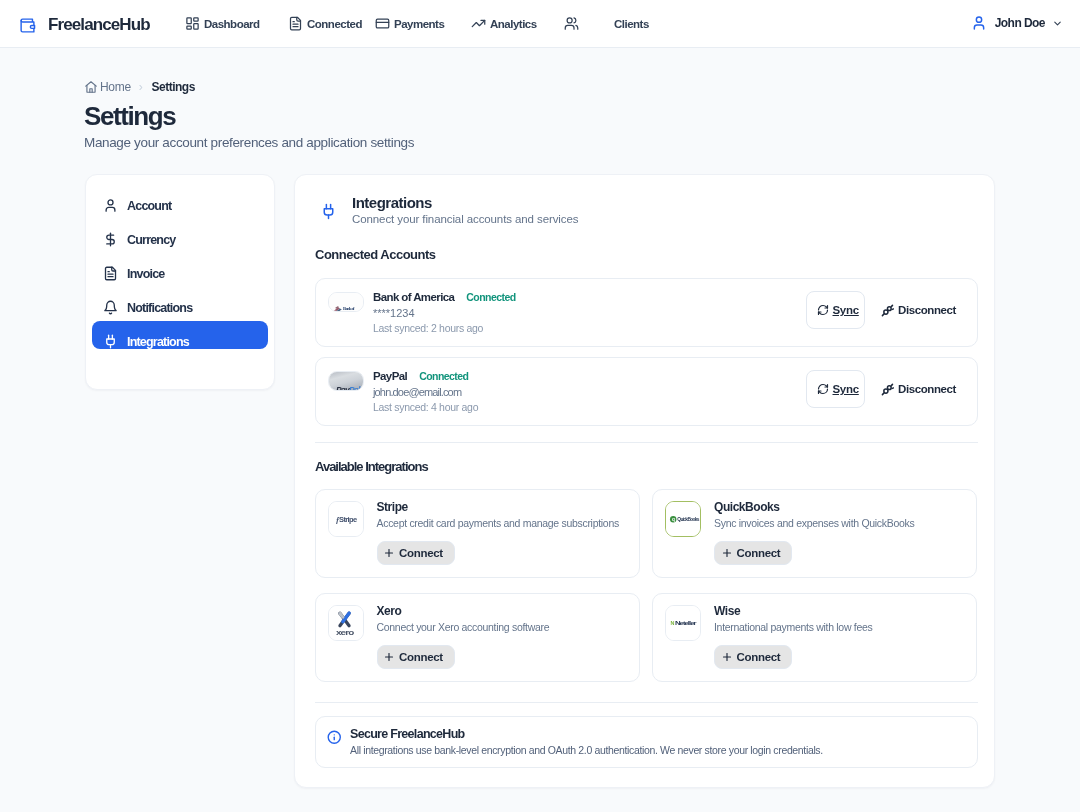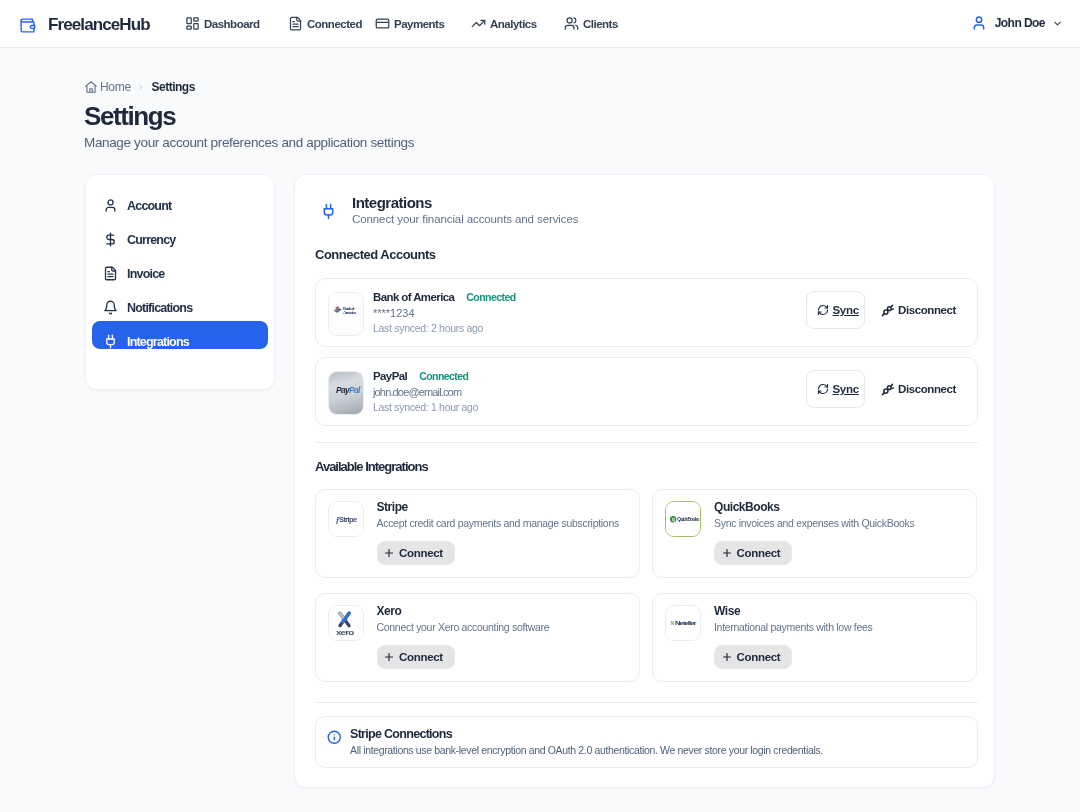--- a/index.html
+++ b/index.html
@@ -53,21 +53,21 @@
 #mhead .ttl { position:absolute; left:57px; top:19px; font-size:15px; font-weight:700; color:#1e293b; letter-spacing:-0.5px; white-space:nowrap;}
 #mhead .dsc { position:absolute; left:57px; top:38px; font-size:11.5px; color:#64748b; letter-spacing:-0.1px; white-space:nowrap;}
 #mhead svg { position:absolute; left:25px; top:27.5px; }
 .secthead { position:absolute; left:20px; font-size:13px; font-weight:700; color:#1e293b; letter-spacing:-0.5px; }
 
 
 .acard {
   position:absolute; left:20px; width:663px; height:69px;
   border:1px solid #e8edf3; border-radius:10px; background:#fff;
 }
-.acard .logo { position:absolute; left:12px; top:13px; width:36px; height:44px; border-radius:9px; border:1px solid #e8edf3; overflow:hidden; }
+.acard .logo { position:absolute; left:12px; top:13px; width:36px; height:20px; border-radius:9px; border:1px solid #e8edf3; overflow:hidden; }
 .acard .tcol { position:absolute; left:57px; top:12px; }
 .acard .trow { display:flex; align-items:baseline; }
 .acard .nm { font-size:11.5px; font-weight:700; color:#1e293b; letter-spacing:-0.6px;}
 .acard .badge { font-size:10.5px; font-weight:700; color:#12947c; margin-left:12px; letter-spacing:-0.55px;}
 .acard .l2 { font-size:11px; color:#64748b; margin-top:3.5px; letter-spacing:-0.45px;}
 .acard .l3 { font-size:10.5px; color:#8b99ad; margin-top:3.5px; letter-spacing:-0.3px;}
 .btns { position:absolute; right:21px; top:12px; display:flex; align-items:center; }
 .syncbtn { width:59px; height:38px; border:1px solid #e2e8f0; border-radius:8px; background:#fff; display:flex; align-items:center; padding-left:9.5px; font-size:11.5px; font-weight:700; color:#1e293b; letter-spacing:-0.3px;text-decoration:underline;}
 .syncbtn svg { margin-right:4px; }
 .disc { display:flex; align-items:center; margin-left:16px; font-size:11.5px; font-weight:700; color:#1e293b; letter-spacing:-0.4px;}
@@ -138,21 +138,21 @@
       </svg>
     <span>Payments</span>
   </div>
   <div class="navitem" style="left:471px;">
     <svg width="15" height="15" viewBox="0 0 24 24" fill="none" stroke="#334155" stroke-width="2" stroke-linecap="round" stroke-linejoin="round">
         <polyline points="22 7 13.5 15.5 8.5 10.5 2 17"></polyline>
         <polyline points="16 7 22 7 22 13"></polyline>
       </svg>
     <span>Analytics</span>
   </div>
-  <div class="navitem" style="left:564px;">
+  <div class="navitem" style="left:564px;gap:31px;">
     <svg width="15" height="15" viewBox="0 0 24 24" fill="none" stroke="#334155" stroke-width="2" stroke-linecap="round" stroke-linejoin="round">
         <path d="M16 21v-2a4 4 0 0 0-4-4H6a4 4 0 0 0-4 4v2"></path>
         <circle cx="9" cy="7" r="4"></circle>
         <path d="M22 21v-2a4 4 0 0 0-3-3.87"></path>
         <path d="M16 3.13a4 4 0 0 1 0 7.75"></path>
       </svg>
     <span>Clients</span>
   </div>
   <div id="user">
     <svg width="16" height="16" viewBox="0 0 24 24" fill="none" stroke="#2563eb" stroke-width="2.2" stroke-linecap="round" stroke-linejoin="round">
@@ -290,21 +290,21 @@
         <text x="20" y="20.5" font-family="Liberation Sans, sans-serif" font-size="8.5" font-weight="bold" font-style="italic" fill="#3c7fd0">Pal</text>
       </svg>
     </div>
       </div>
     <div class="tcol">
       <div class="trow">
           <span class="nm">PayPal</span>
           <span class="badge">Connected</span>
         </div>
       <div class="l2" style="letter-spacing:-0.85px;">john.doe@email.com</div>
-      <div class="l3">Last synced: 1 hour ago</div>
+      <div class="l3">Last synced: 4 hour ago</div>
     </div>
     <div class="btns">
       <div class="syncbtn">
         <svg width="12" height="12" viewBox="0 0 24 24" fill="none" stroke="#1e293b" stroke-width="2.4" stroke-linecap="round" stroke-linejoin="round">
             <path d="M3 12a9 9 0 0 1 9-9 9.75 9.75 0 0 1 6.74 2.74L21 8"></path>
             <path d="M21 3v5h-5"></path>
             <path d="M21 12a9 9 0 0 1-9 9 9.75 9.75 0 0 1-6.74-2.74L3 16"></path>
             <path d="M8 16H3v5"></path>
           </svg>
         <span>Sync</span>
@@ -409,16 +409,16 @@
   </div>
 
   <div class="divider" style="top:527px;"></div>
 
   <div id="secure">
     <svg class="ic" width="14.5" height="14.5" viewBox="0 0 24 24" fill="none" stroke="#2563eb" stroke-width="2.3" stroke-linecap="round" stroke-linejoin="round">
         <circle cx="12" cy="12" r="10"></circle>
         <path d="M12 16v-4"></path>
         <path d="M12 8h.01"></path>
       </svg>
-    <div class="t">Stripe Connections</div>
+    <div class="t">Secure FreelanceHub</div>
     <div class="d">All integrations use bank-level encryption and OAuth 2.0 authentication. We never store your login credentials.</div>
   </div>
 </div>
 
 </body></html>

